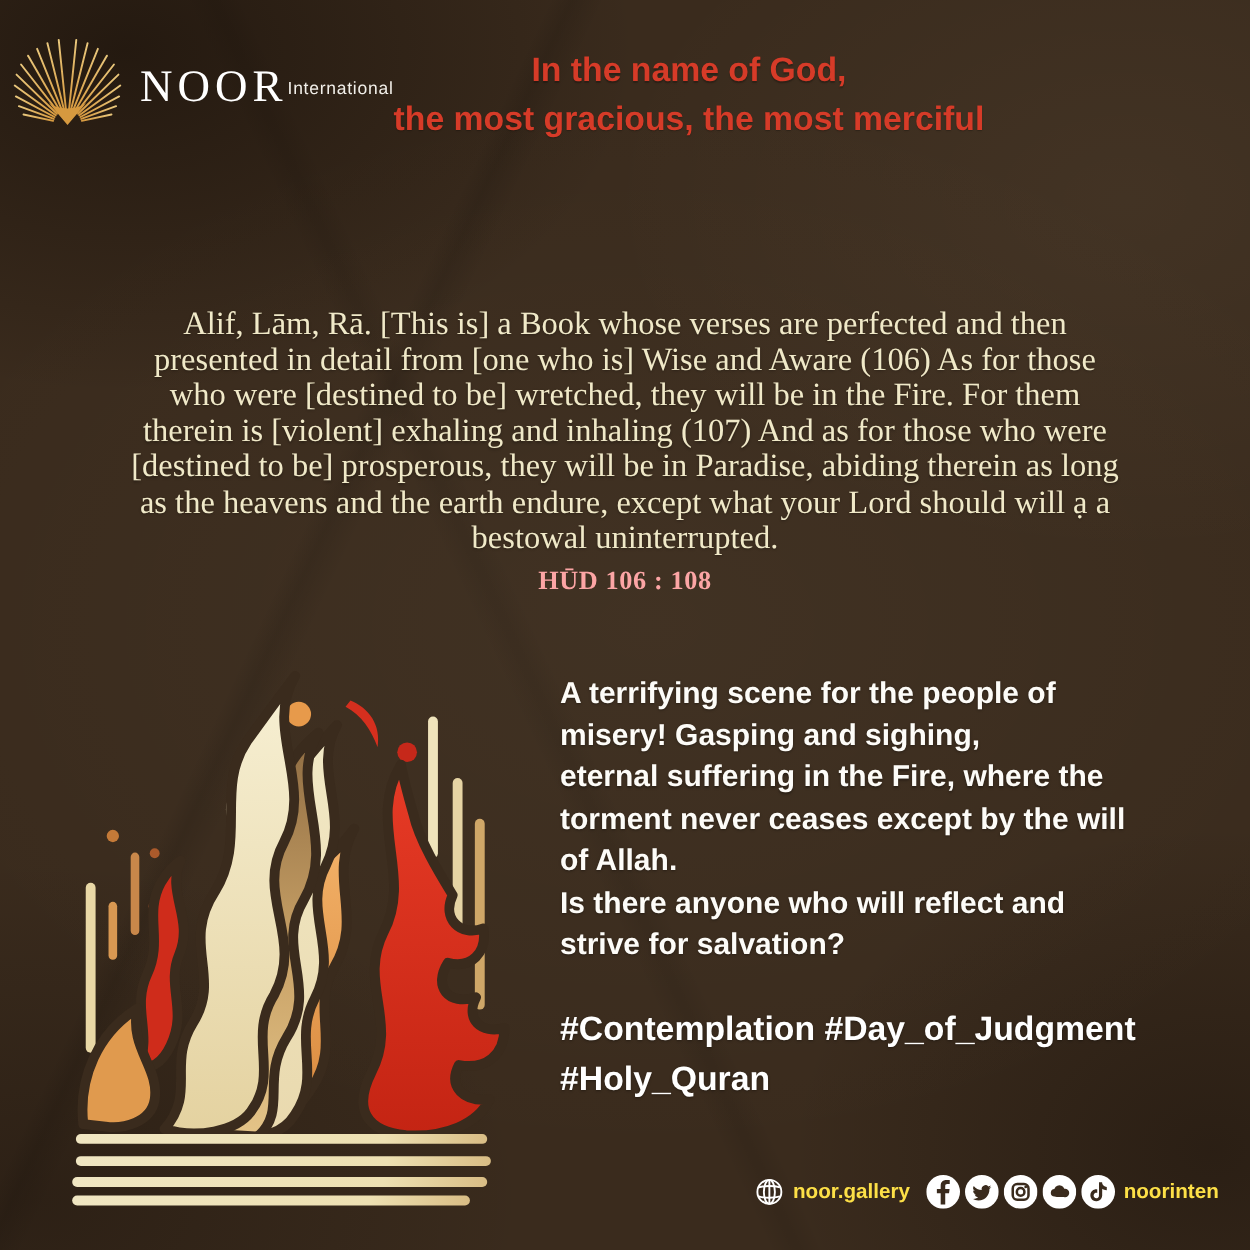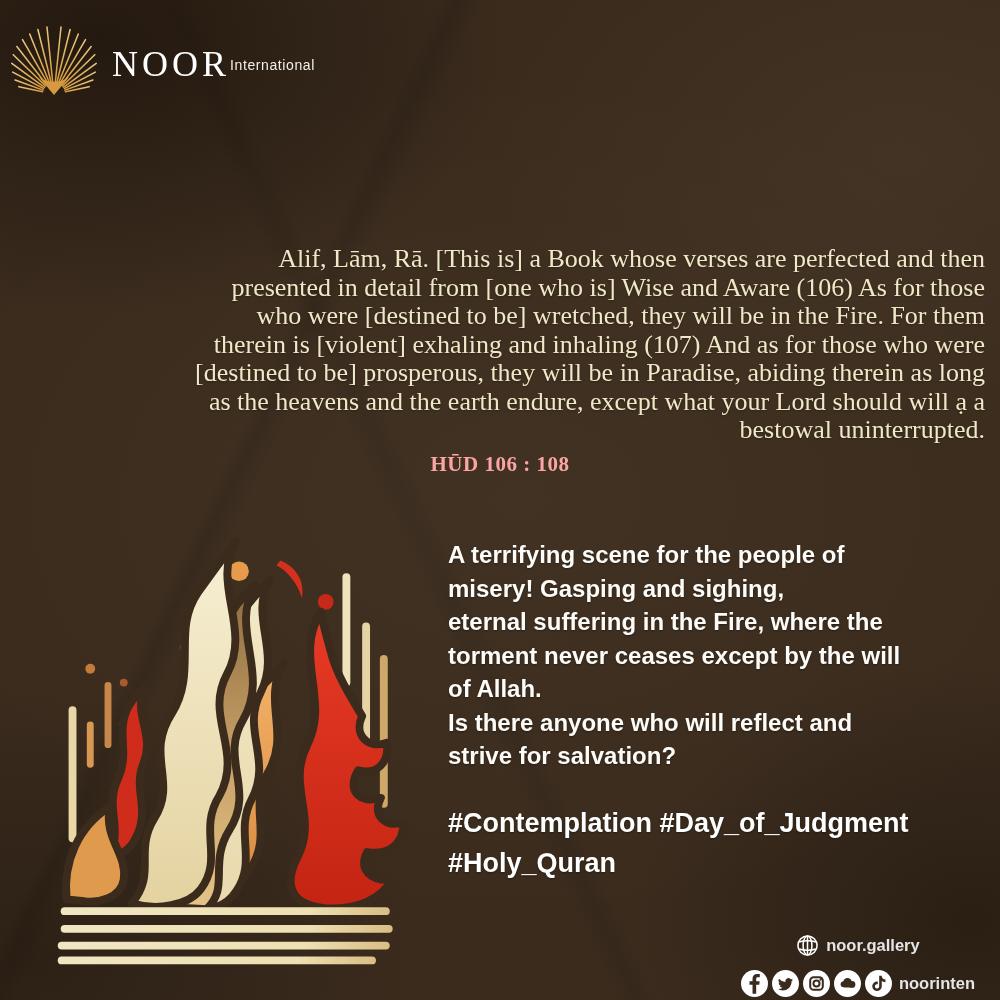--- a/index.html
+++ b/index.html
@@ -29,40 +29,39 @@
   .bismillah{
     margin-top:15px;text-align:center;white-space:pre-line;
     color:#d63b28;font-size:27px;font-weight:bold;line-height:1.45;
     text-shadow:0 1px 1px rgba(0,0,0,0.25);
   }
   .verse-section{position:absolute;top:245px;left:15px;right:15px;text-align:center;}
   .verse-text{
     margin:0;white-space:pre-line;color:#f0e9c8;
     font-family:"Liberation Serif",serif;font-size:26px;line-height:28.5px;
     text-shadow:0 1px 2px rgba(0,0,0,0.3);
-    text-align:right;
   }
   .verse-ref{
     margin:7px 0 0 0;color:#fca5a5;font-family:"Liberation Serif",serif;
     font-size:21px;font-weight:bold;letter-spacing:0.5px;
   }
   .flame-svg{position:absolute;left:33px;top:523px;width:414px;height:463px;}
   .reflection{position:absolute;left:448px;top:538px;width:540px;text-align:left;}
   .reflection-text{
     margin:0;white-space:pre-line;color:#fdfcf8;font-size:24px;font-weight:bold;
     line-height:33.5px;text-shadow:0 1px 2px rgba(0,0,0,0.35);
   }
   .hashtags{
     margin:30px 0 0 0;white-space:pre-line;color:#ffffff;font-size:27px;font-weight:bold;
     line-height:40px;text-shadow:0 1px 2px rgba(0,0,0,0.35);
   }
   .footer{
     position:absolute;top:934px;right:25px;height:38px;
-    display:flex;align-items:center;gap:13px;color:#e5e5e5;
-    font-size:16.5px;font-weight:bold;flex-direction:column;
+    display:flex;align-items:center;gap:13px;color:#fde047;
+    font-size:16.5px;font-weight:bold;
   }
   .f-item{display:flex;align-items:center;gap:7px;}
   .soc-row{display:flex;align-items:center;gap:4px;}
   .soc{width:27px;height:27px;display:block;}
   .globe-svg{width:23px;height:23px;display:block;}
   .yt-svg{width:27px;height:20px;display:block;}
 </style>
 </head>
 <body>
 
@@ -97,20 +96,22 @@
           <line x1="48.5" y1="73.9" x2="14.1" y2="55.6"></line>
         <line x1="72.2" y1="75.6" x2="103.2" y2="64.3"></line>
           <line x1="47.8" y1="75.6" x2="16.8" y2="64.3"></line>
         <line x1="72.7" y1="77.3" x2="99.1" y2="71.7"></line>
           <line x1="47.3" y1="77.3" x2="20.9" y2="71.7"></line>
       </g>
       <path d="M43,61 L60,81 L77,61 C69,68 51,68 43,61 Z" fill="#d6993f"></path>
     </svg>
     <div class="logo-title">NOOR</div>
     <div class="logo-subtitle">International</div>
+    <div class="bismillah">In the name of God,
+the most gracious, the most merciful</div>
   </header>
 
   <section class="verse-section">
     <p class="verse-text">Alif, Lām, Rā. [This is] a Book whose verses are perfected and then
 presented in detail from [one who is] Wise and Aware (106) As for those
 who were [destined to be] wretched, they will be in the Fire. For them
 therein is [violent] exhaling and inhaling (107) And as for those who were
 [destined to be] prosperous, they will be in Paradise, abiding therein as long
 as the heavens and the earth endure, except what your Lord should will ạ a
 bestowal uninterrupted.</p>

